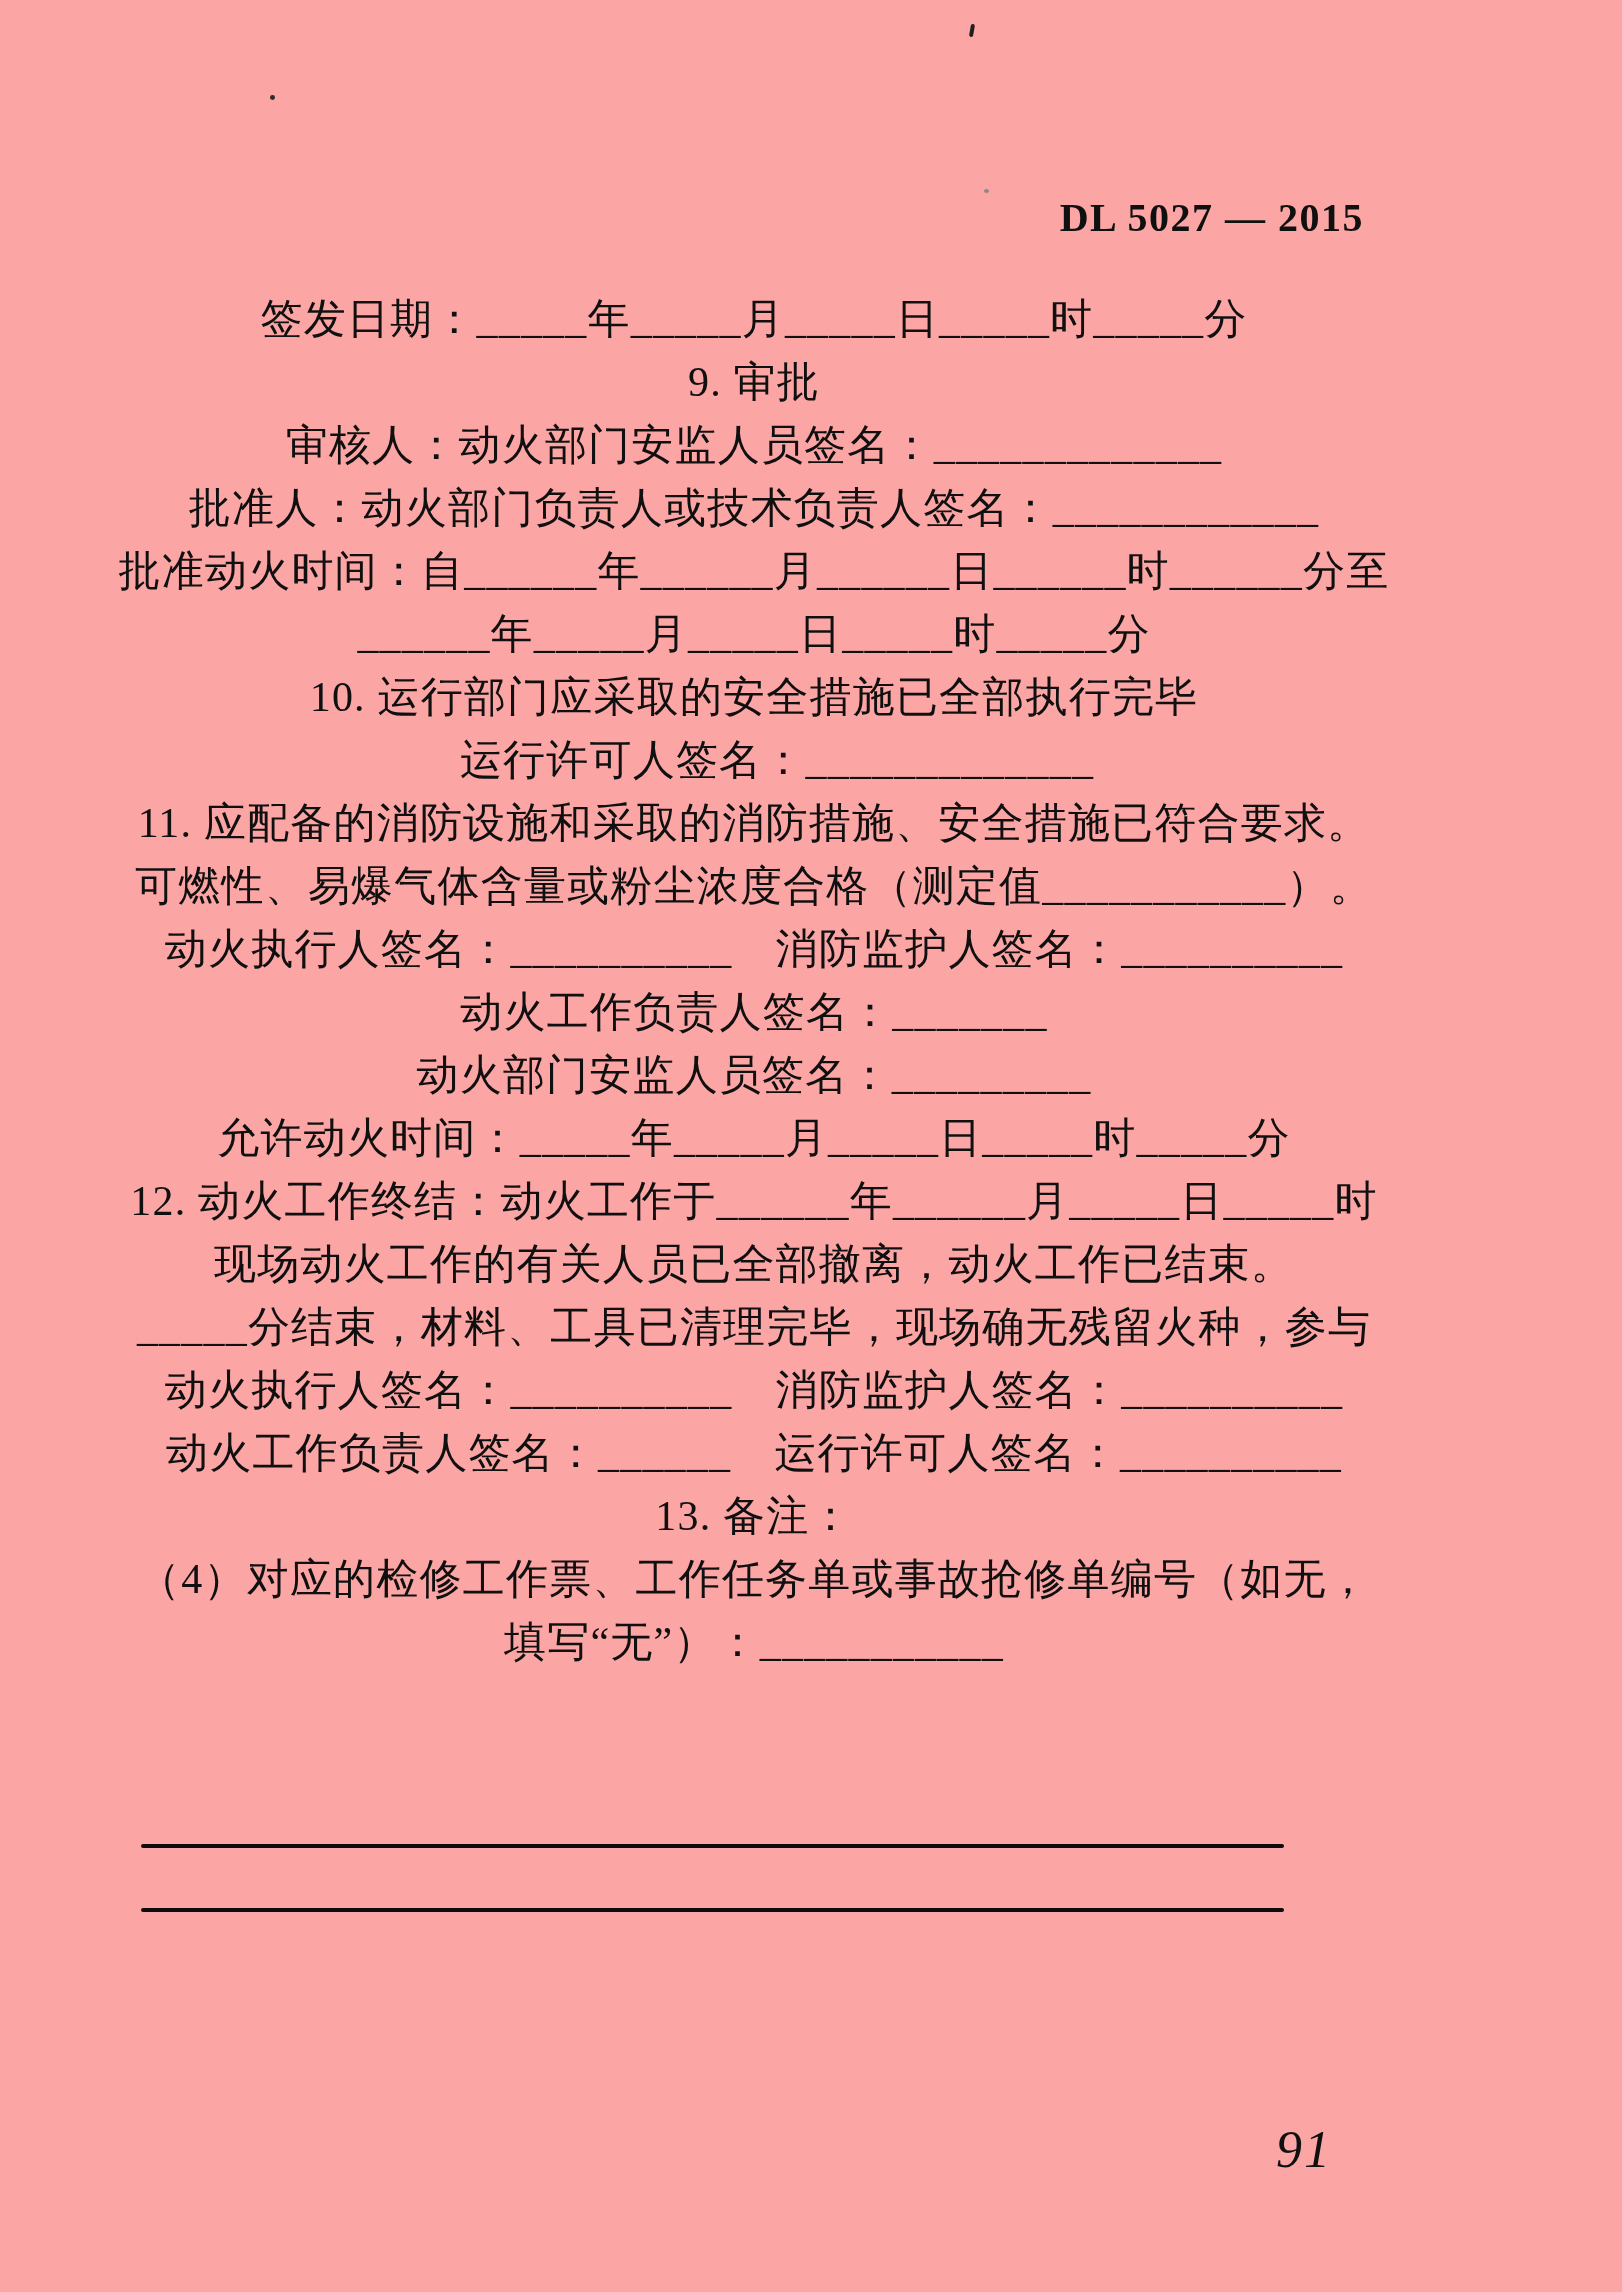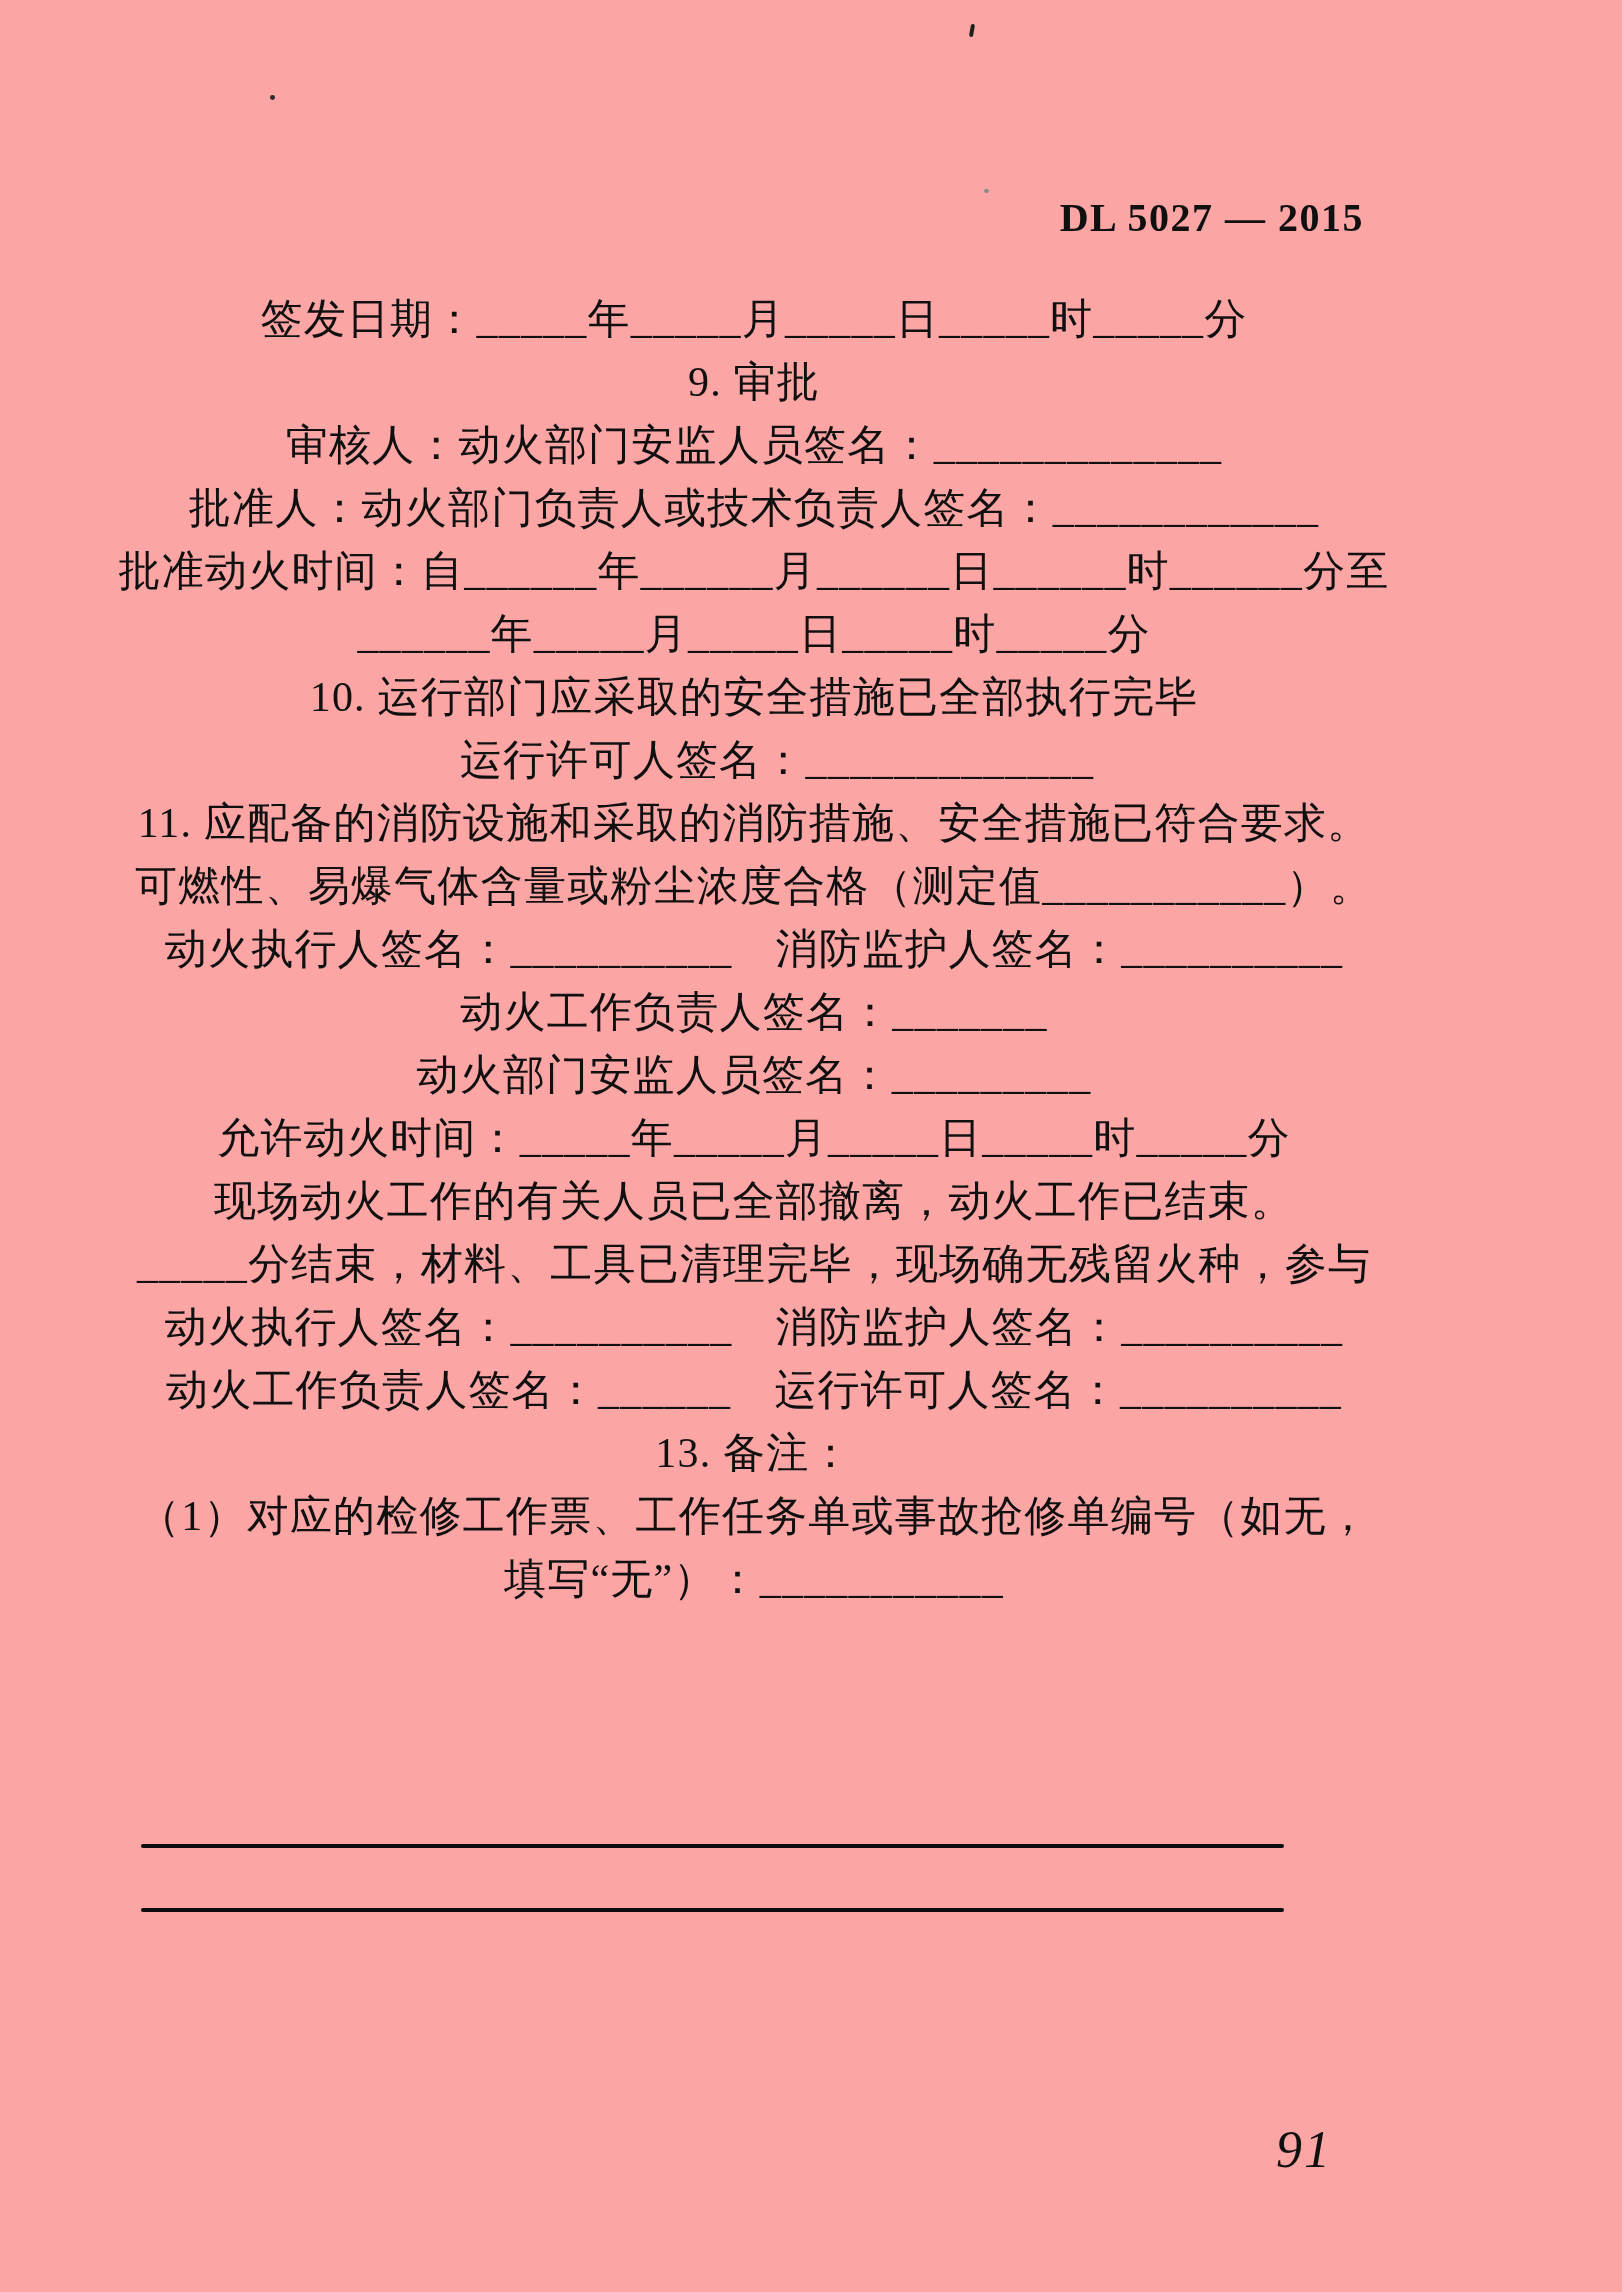--- a/index.html
+++ b/index.html
@@ -95,26 +95,27 @@
     <div class="line">批准动火时间：自______年______月______日______时______分至</div>
     <div class="line">______年_____月_____日_____时_____分</div>
     <div class="line">10. 运行部门应采取的安全措施已全部执行完毕</div>
     <div class="line indent">运行许可人签名：_____________</div>
     <div class="line">11. 应配备的消防设施和采取的消防措施、安全措施已符合要求。</div>
     <div class="line">可燃性、易爆气体含量或粉尘浓度合格（测定值___________）。</div>
     <div class="line">动火执行人签名：__________　消防监护人签名：__________</div>
     <div class="line">动火工作负责人签名：_______</div>
     <div class="line">动火部门安监人员签名：_________</div>
     <div class="line">允许动火时间：_____年_____月_____日_____时_____分</div>
+    <div class="line">12. 动火工作终结：动火工作于______年______月_____日_____时</div>
     <div class="line">现场动火工作的有关人员已全部撤离，动火工作已结束。</div>
     <div class="line">_____分结束，材料、工具已清理完毕，现场确无残留火种，参与</div>
     <div class="line">动火执行人签名：__________　消防监护人签名：__________</div>
     <div class="line">动火工作负责人签名：______　运行许可人签名：__________</div>
     <div class="line">13. 备注：</div>
-    <div class="line">（1）对应的检修工作票、工作任务单或事故抢修单编号（如无，</div>
+    <div class="line">（4）对应的检修工作票、工作任务单或事故抢修单编号（如无，</div>
     <div class="line">填写“无”）：___________</div>
   </div>
 
   <div class="blank-rule rule-1"></div>
   <div class="blank-rule rule-2"></div>
 
   <div class="page-number">91</div>
 
 </div>
 

